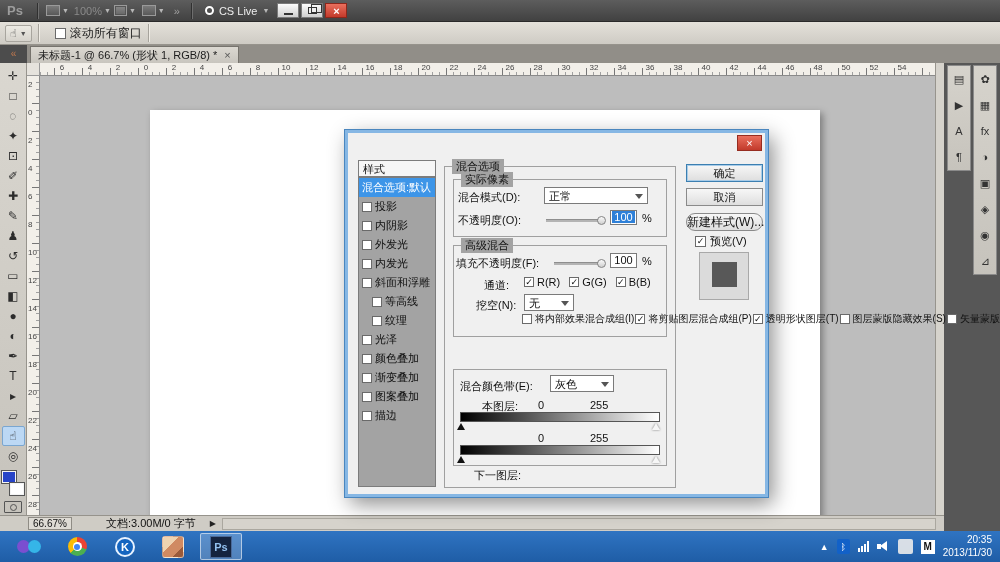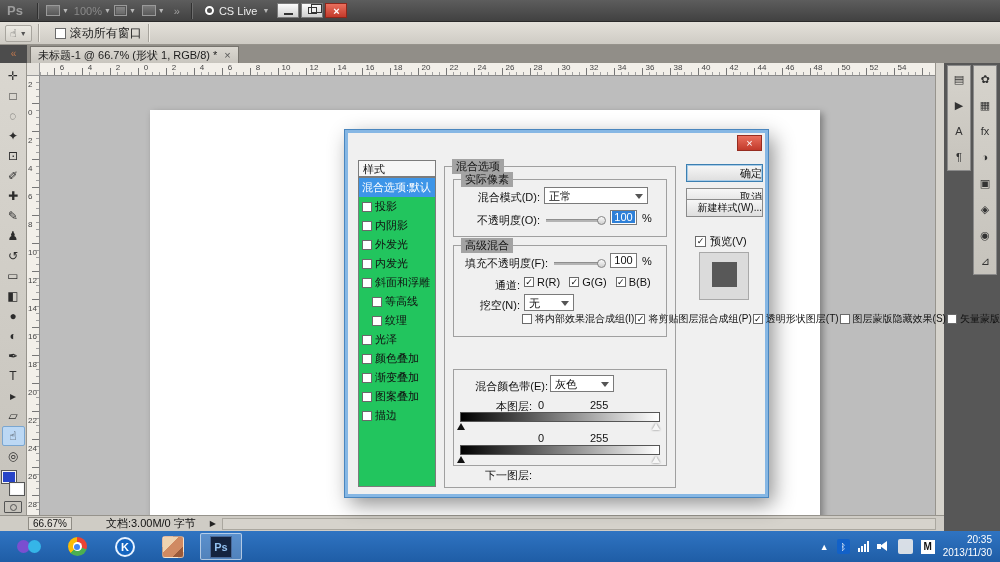--- a/index.html
+++ b/index.html
@@ -109,50 +109,50 @@
 .speaker .tri{position:absolute;left:3px;top:0;width:0;height:0;border-top:5.5px solid transparent;border-bottom:5.5px solid transparent;border-right:7px solid #fff;}
 .ime{width:15px;height:15px;border-radius:2px;background:rgba(235,235,235,.9);}
 .mbox{width:14px;height:14px;background:#fff;color:#111;font-weight:bold;font-size:10px;display:flex;align-items:center;justify-content:center;}
 .clock{text-align:right;font-size:10px;line-height:1.25;color:#fff;}
 
 
 .dialog{position:absolute;left:345px;top:130px;width:423px;height:367px;background:#f0f0f0;border:3px solid #86b7e4;outline:1px solid #4a86be;box-shadow:5px 7px 20px rgba(0,0,0,.45);z-index:50;font-size:11px;color:#111;}
 .dlg-title{position:absolute;left:0;top:0;right:0;height:21px;text-align:center;font-size:12px;line-height:21px;color:#000;}
 .dlg-close{position:absolute;right:3px;top:2px;width:25px;height:16px;background:linear-gradient(#ea6f5d,#c23a2b);border:1px solid #962c20;color:#fff;text-align:center;line-height:14px;font-size:11px;}
 .styles-header{position:absolute;left:10px;top:27px;width:78px;height:17px;border:1px solid #7c7c7c;background:#f6f6f6;padding:1px 4px;}
-.styles-list{position:absolute;left:10px;top:44px;width:78px;bottom:7px;border:1px solid #7c7c7c;background:#22c55e;overflow:hidden;}
+.styles-list{position:absolute;left:10px;top:44px;width:78px;bottom:7px;border:1px solid #7c7c7c;background:#a3a3a3;overflow:hidden;}
 .style-row{height:19px;display:flex;align-items:center;padding:0 3px;gap:3px;white-space:nowrap;}
 .style-row.selected{background:#3d95e8;color:#fff;}
 .style-row .cb{width:10px;height:10px;}
 .style-row.ind{padding-left:13px;}
 .center-group{position:absolute;left:96px;top:33px;width:232px;height:322px;border:1px solid #a0a0a0;}
 .glabel{position:absolute;top:-8px;left:7px;background:#a3a3a3;padding:0 4px;font-size:11px;white-space:nowrap;}
 .sub{position:absolute;border:1px solid #a0a0a0;left:8px;width:214px;}
 .sub.general{top:12px;height:58px;}
 .sub.advanced{top:78px;height:92px;}
 .sub.blendif{top:202px;height:97px;}
-.flabel{position:absolute;text-align:right;white-space:nowrap;}
+.flabel{position:absolute;white-space:nowrap;}
 .sel{position:absolute;height:17px;background:#fff;border:1px solid #7a7a7a;padding:1px 16px 0 4px;white-space:nowrap;}
 .sel::after{content:"";position:absolute;right:4px;top:6px;border:4px solid transparent;border-top:5px solid #555;}
 .slider{position:absolute;height:3px;background:#b4b4b4;border-top:1px solid #8e8e8e;}
 .thumb{position:absolute;width:9px;height:9px;border-radius:50%;background:linear-gradient(#fafafa,#cfcfcf);border:1px solid #848484;top:-4px;right:-4px;}
 .vinput{position:absolute;height:15px;background:#fff;border:1px solid #7a7a7a;text-align:center;line-height:13px;}
 .vinput .hl{background:#2e80d8;color:#fff;padding:0 2px;}
 .chkrow{display:flex;align-items:center;gap:3px;white-space:nowrap;}
 .advchecks{position:absolute;left:68px;top:66px;display:flex;flex-direction:row;gap:1px;font-size:10px;}
 .advchecks .cb{width:10px;height:10px;}
 .chans{position:absolute;left:70px;top:30px;display:flex;gap:9px;font-size:11px;}
 .chans .cb{width:10px;height:10px;}
 .grad-bar{position:absolute;height:10px;border:1px solid #555;background:linear-gradient(to right,#000,#fff);}
 .marker{position:absolute;width:0;height:0;border-left:4px solid transparent;border-right:4px solid transparent;border-bottom:7px solid #111;}
 .marker.w{border-bottom-color:#f6f6f6;filter:drop-shadow(0 0 1px #777);}
-.dlg-btn{position:absolute;left:338px;width:77px;height:18px;background:linear-gradient(#f7f7f7,#dedede);border:1px solid #8a8a8a;text-align:right;font-size:11px;line-height:16px;white-space:nowrap;}
+.dlg-btn{position:absolute;left:338px;width:77px;height:18px;background:linear-gradient(#f7f7f7,#dedede);border:1px solid #8a8a8a;text-align:center;font-size:11px;line-height:16px;white-space:nowrap;}
 .dlg-btn.ok{top:31px;border-color:#3c7fb1;box-shadow:inset 0 0 0 1px #a8cce8;}
 .dlg-btn.cancel{top:55px;}
-.dlg-btn.newstyle{top:66px;font-size:10px;}
+.dlg-btn.newstyle{top:80px;font-size:12px;border-radius:9px;}
 .preview{position:absolute;left:347px;top:101px;display:flex;gap:4px;align-items:center;}
 .preview .cb{width:11px;height:11px;}
 .swatch-panel{position:absolute;left:351px;top:119px;width:50px;height:48px;background:#dbdbdb;border:1px solid #a8a8a8;}
 .swatch-inner{position:absolute;left:12px;top:9px;width:25px;height:25px;background:#585858;}
 </style>
 </head>
 <body>
 
 <div id="screen">
 

